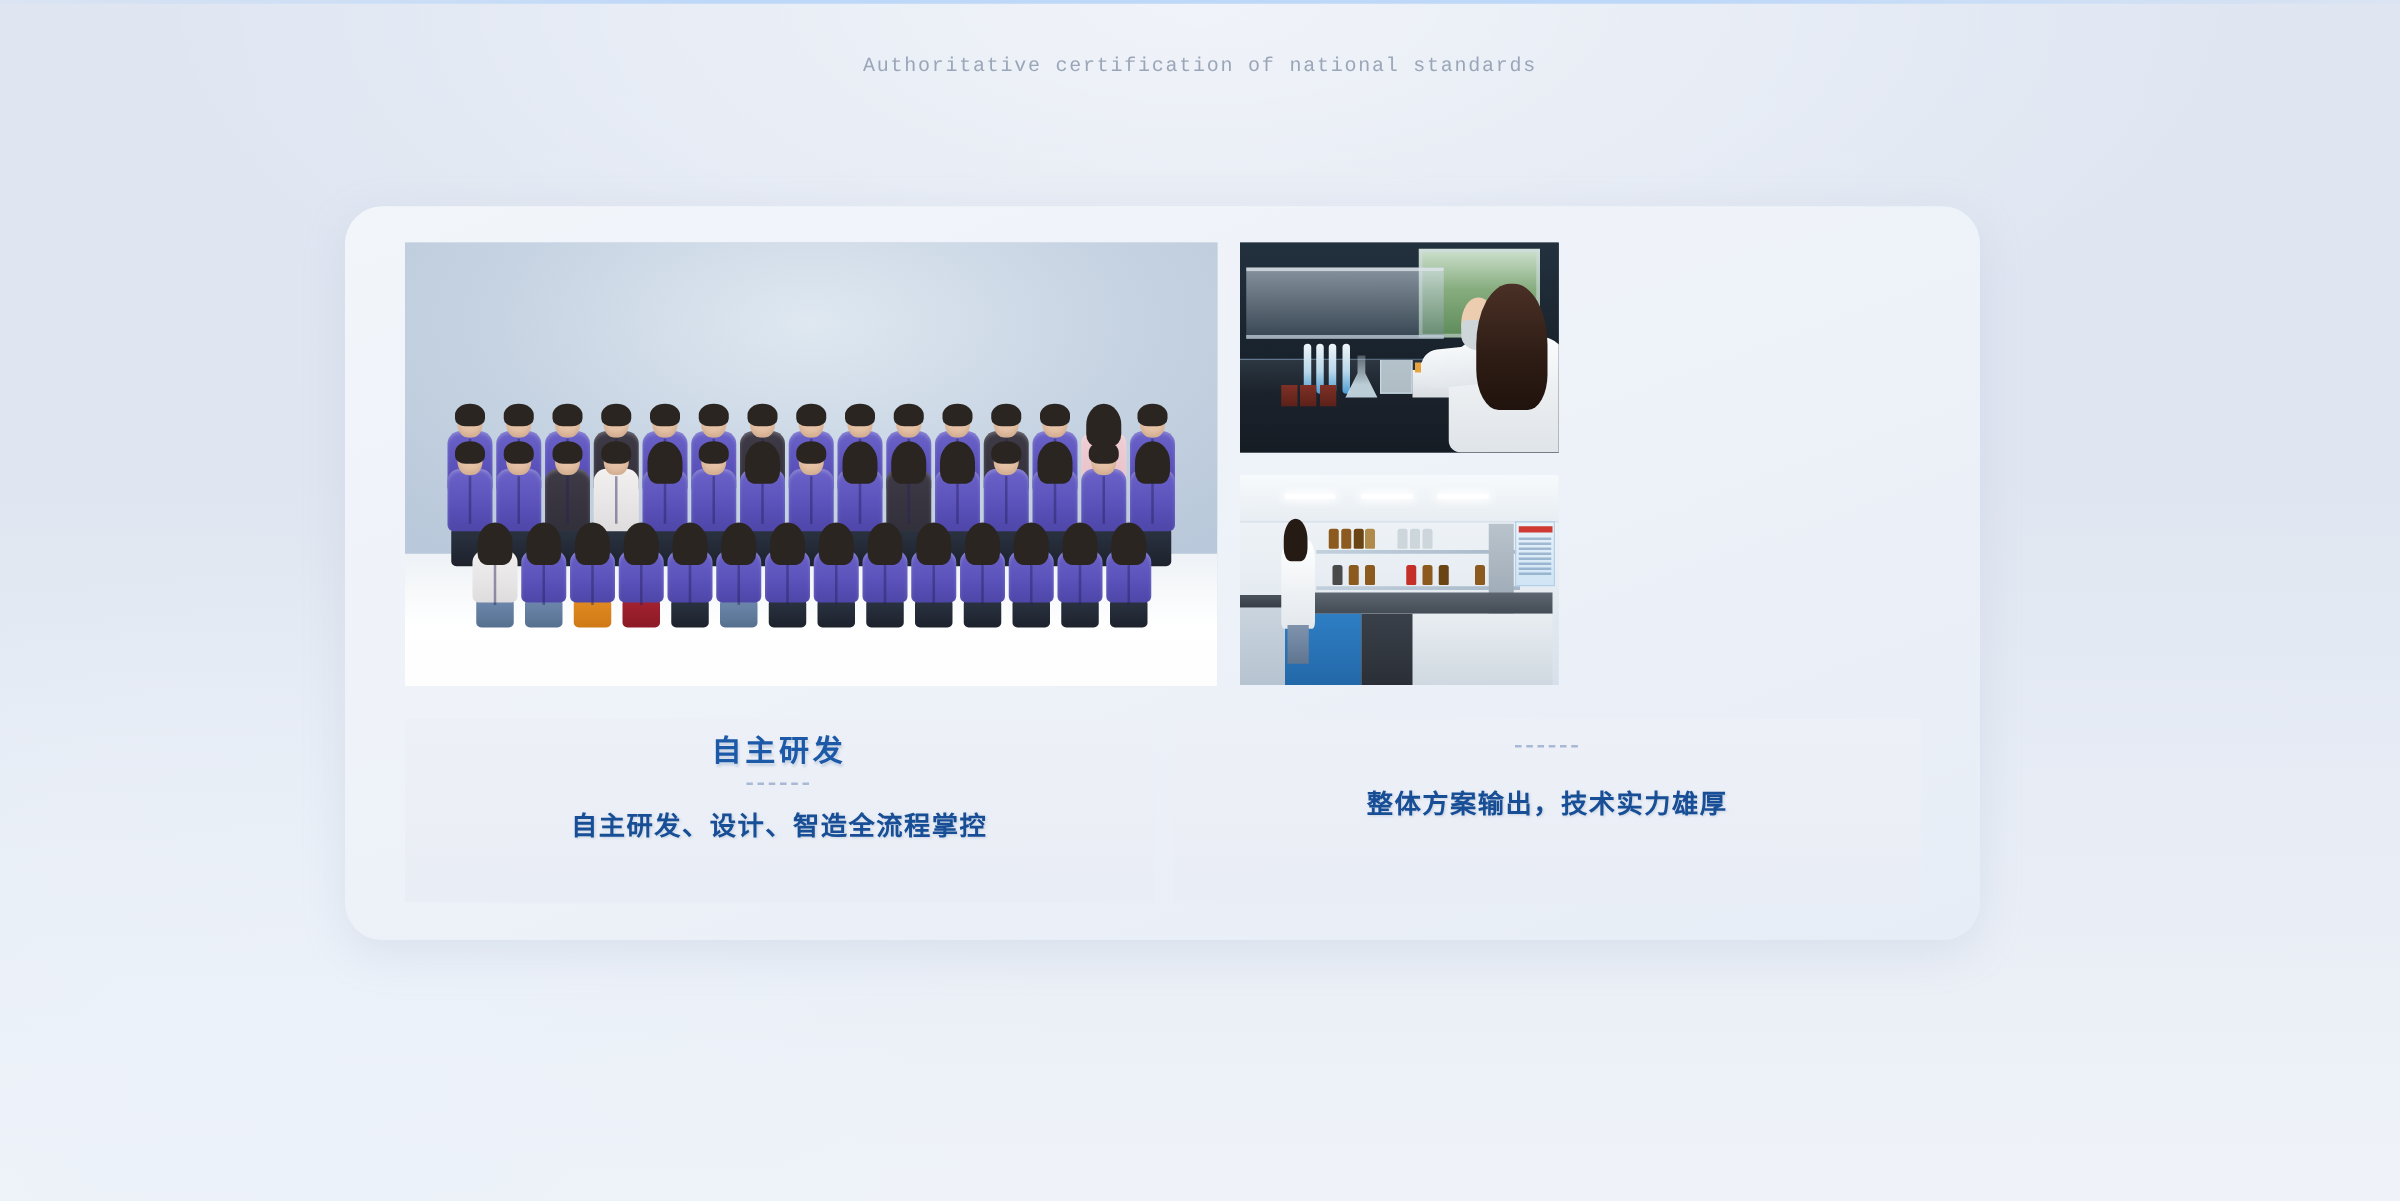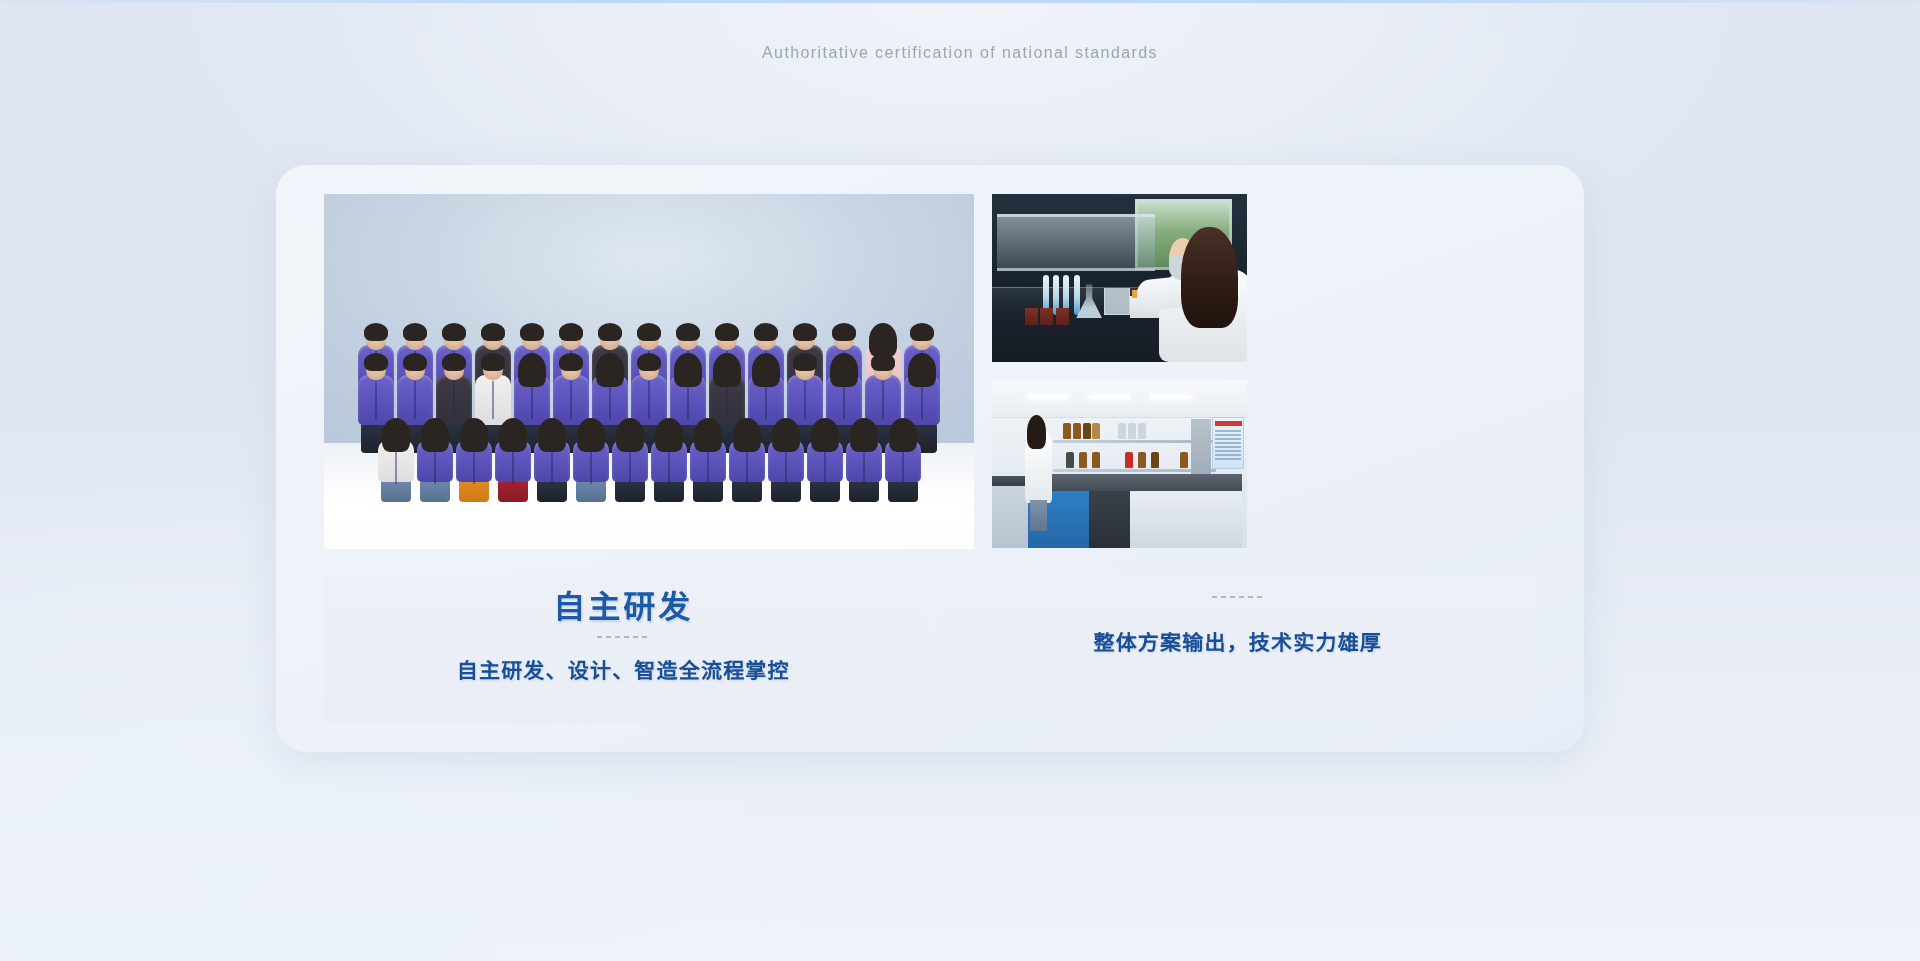--- a/index.html
+++ b/index.html
@@ -51,21 +51,21 @@
     text-shadow: 2px 3px 4px rgba(140,160,190,0.45);
     font-family: "Liberation Serif", "DejaVu Serif", serif;
     margin: 0;
   }
   .main-title .gap { display: inline-block; width: 26px; }
   .sub-title {
     margin-top: 14px;
     font-size: 16px;
     letter-spacing: 1.4px;
     color: #9aa6b8;
-    font-family: Liberation Sans, sans-serif;
+    font-family: Liberation Mono, monospace;
     font-weight: 300;
   }
 
   
   .panel {
     position: absolute;
     left: 276px;
     top: 165px;
     width: 1308px;
     height: 587px;
@@ -361,21 +361,21 @@
   }
   .card {
     flex: 1;
     background: linear-gradient(180deg, #edf0f7 0%, #e9edf5 100%);
     position: relative;
     padding-top: 12px;
     box-sizing: border-box;
     text-align: center;
   }
   .card-title {
-    font-size: 32px;
+    font-size: 24px;
     font-weight: 700;
     letter-spacing: 3px;
     color: #1c5aa8;
     font-family: "Liberation Serif", "DejaVu Serif", serif;
     line-height: 1.25;
     text-shadow: 1px 2px 2px rgba(150,170,200,0.4);
   }
   .card-divider {
     width: 52px;
     height: 2px;

